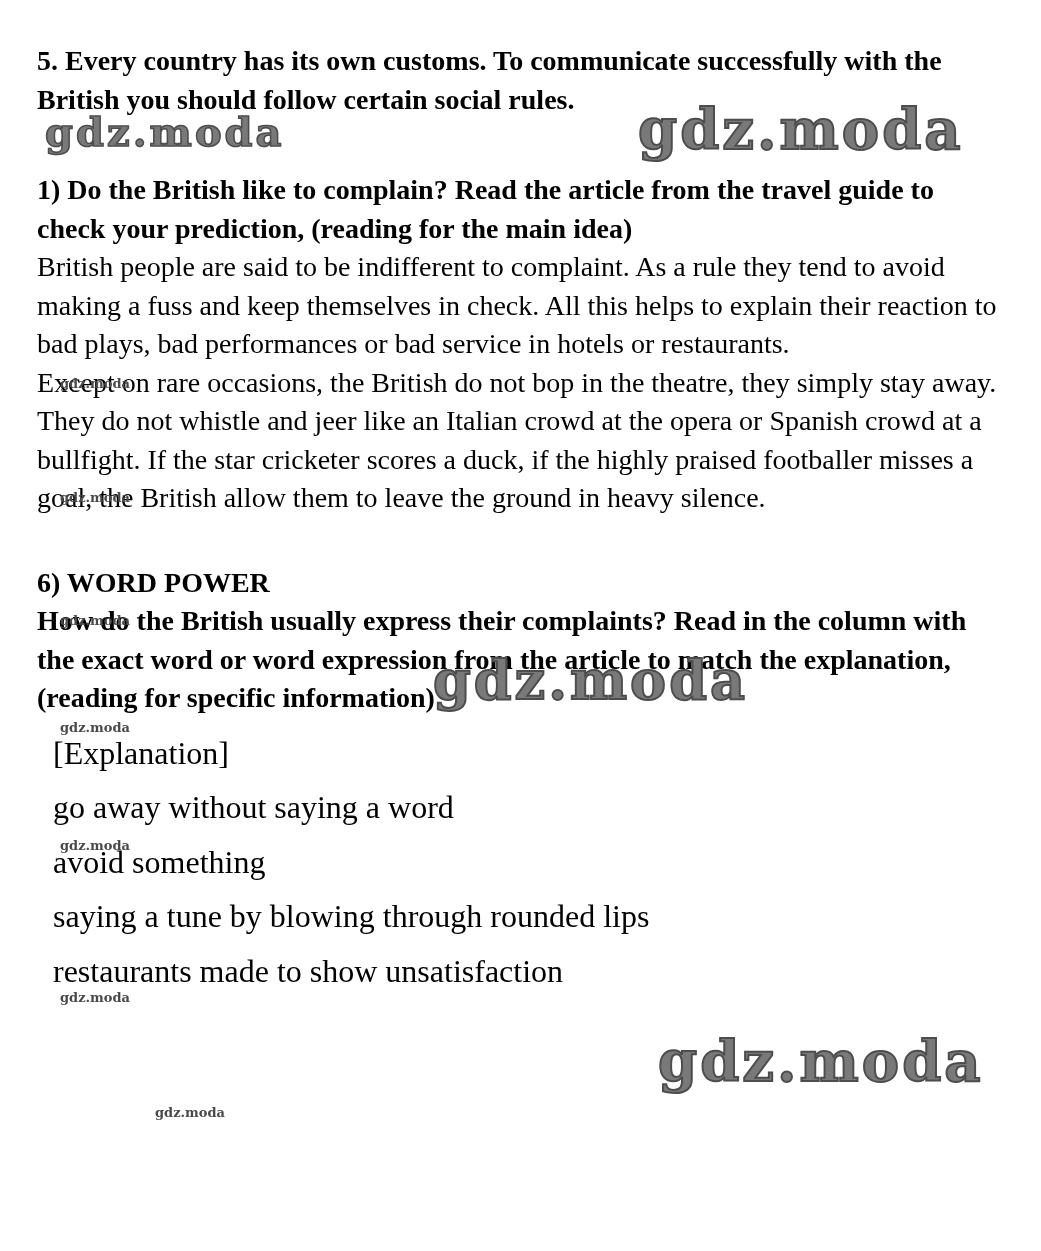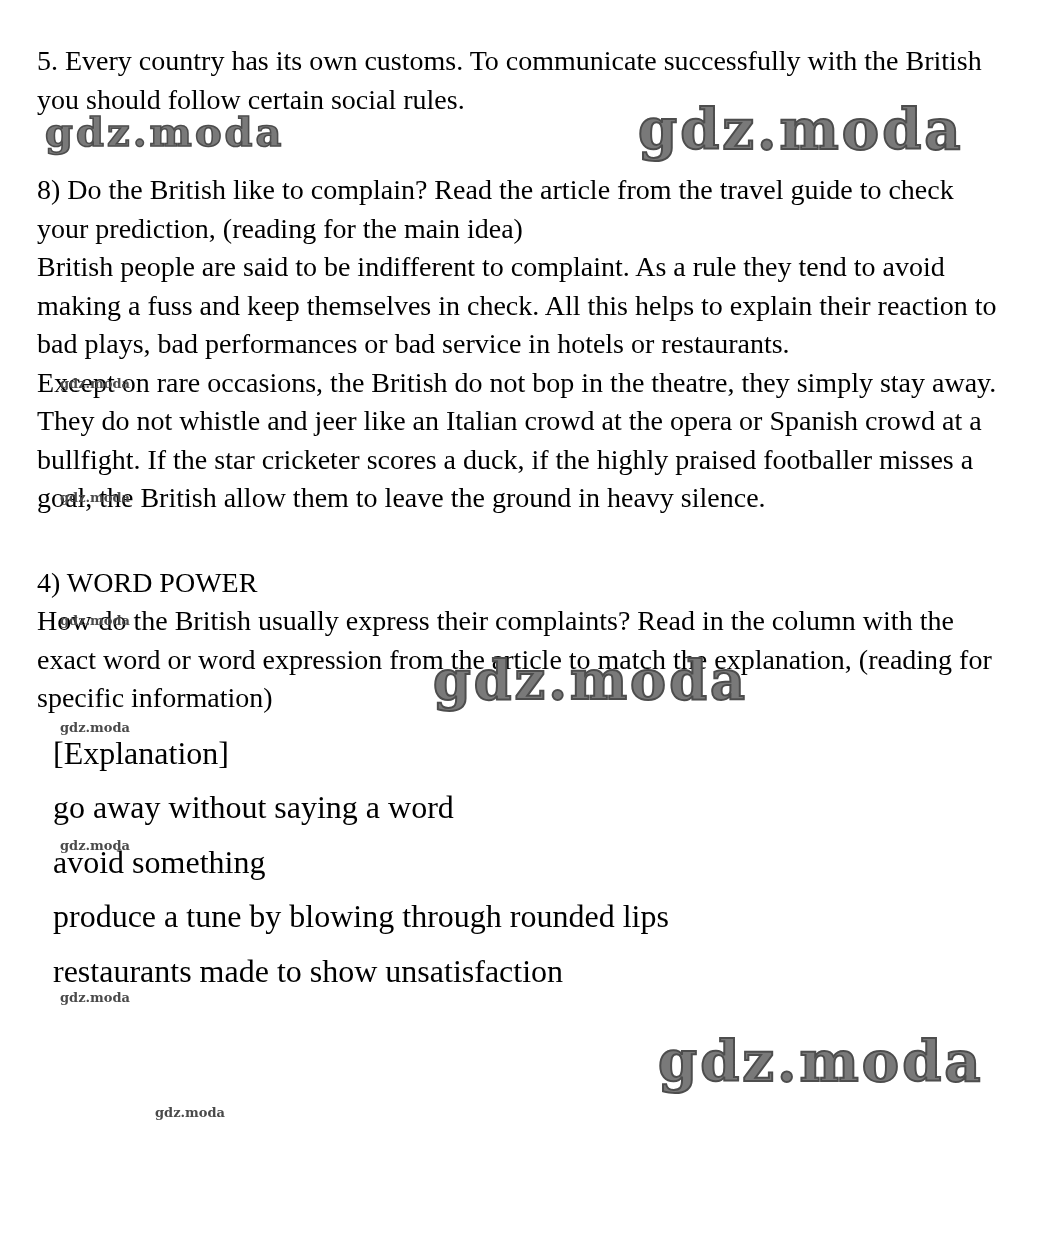--- a/index.html
+++ b/index.html
@@ -16,21 +16,21 @@
     color: #000000;
     overflow: hidden;
     box-sizing: border-box;
     padding: 42px 38px 0 37px;
   }
   .para {
     font-size: 28px;
     line-height: 38.5px;
     margin: 0;
   }
-  .bold { font-weight: normal; }
+  .bold { font-weight: bold; }
   .spacer-band { height: 52px; }
   .gap-md { height: 46px; }
   .line { 
     font-size: 32px;
     line-height: 38.5px;
     margin: 16px;
   }
   
   .wm-big {
     position: absolute;
@@ -79,29 +79,29 @@
   <div class="wm-tiny wm-t3">gdz.moda</div>
   <div class="wm-tiny wm-t4">gdz.moda</div>
   <div class="wm-tiny wm-t5">gdz.moda</div>
   <div class="wm-tiny wm-t6">gdz.moda</div>
   <div class="wm-tiny wm-t7">gdz.moda</div>
 
   <p class="para bold">5. Every country has its own customs. To communicate successfully with the British you should follow certain social rules.</p>
 
   <div class="spacer-band"></div>
 
-  <p class="para bold">8) Do the British like to complain? Read the article from the travel guide to check your prediction, (reading for the main idea)</p>
+  <p class="para bold">1) Do the British like to complain? Read the article from the travel guide to check your prediction, (reading for the main idea)</p>
 
   <p class="para">British people are said to be indifferent to complaint. As a rule they tend to avoid making a fuss and keep themselves in check. All this helps to explain their reaction to bad plays, bad performances or bad service in hotels or restaurants.</p>
   <p class="para">Except on rare occasions, the British do not bop in the theatre, they simply stay away. They do not whistle and jeer like an Italian crowd at the opera or Spanish crowd at a bullfight. If the star cricketer scores a duck, if the highly praised footballer misses a goal, the British allow them to leave the ground in heavy silence.</p>
 
   <div class="gap-md"></div>
 
-  <p class="para bold">4) WORD POWER</p>
+  <p class="para bold">6) WORD POWER</p>
   <p class="para bold">How do the British usually express their complaints? Read in the column with the exact word or word expression from the article to match the explanation, (reading for specific information)</p>
 
   <p class="line">[Explanation]</p>
   <p class="line">go away without saying a word</p>
   <p class="line">avoid something</p>
-  <p class="line">produce a tune by blowing through rounded lips</p>
+  <p class="line">saying a tune by blowing through rounded lips</p>
   <p class="line">restaurants made to show unsatisfaction</p>
 
 </div>
 
 </body></html>

